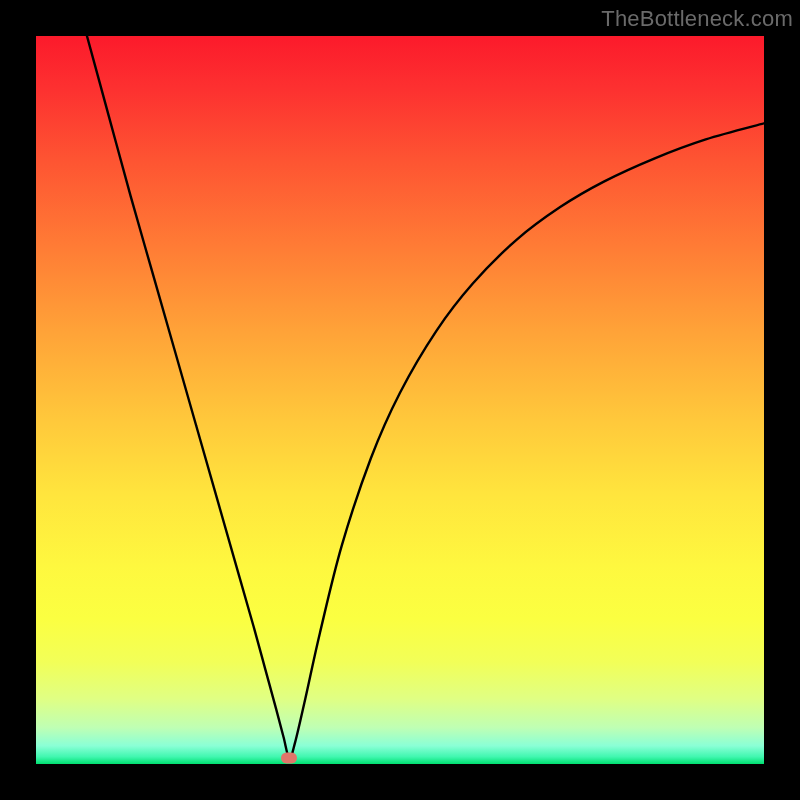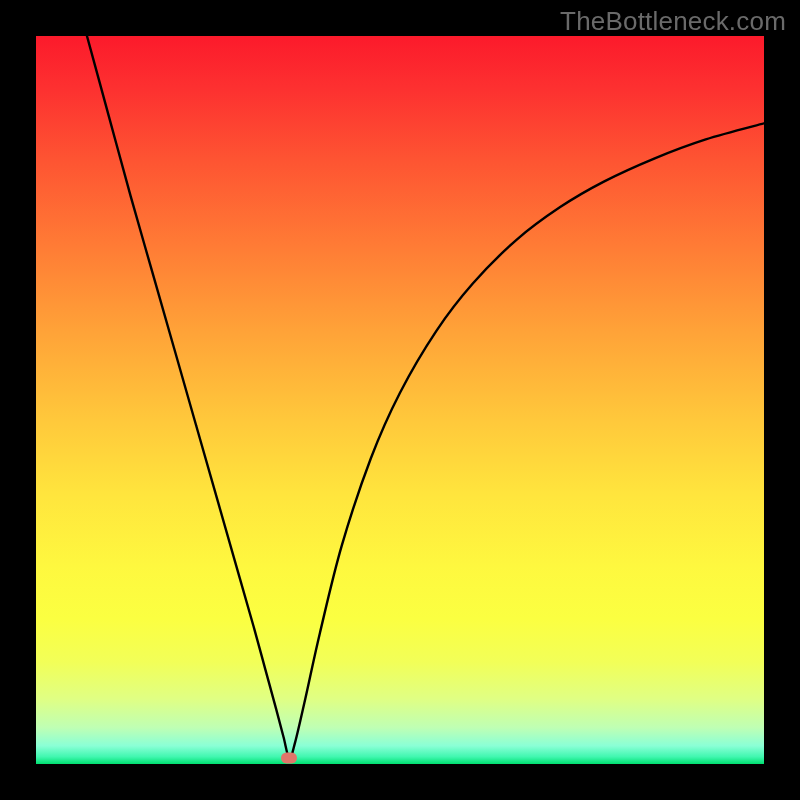--- a/index.html
+++ b/index.html
@@ -55,23 +55,23 @@
     position: absolute;
     width: 16px;
     height: 11px;
     background: #e0766a;
     border-radius: 6px;
     transform: translate(-50%, -50%);
   }
   .watermark {
     position: absolute;
     top: 6px;
-    right: 14px;
+    right: 7px;
     color: #6a6a6a;
-    font-size: 26px;
+    font-size: 22px;
     font-weight: 500;
     letter-spacing: 0.2px;
     user-select: none;
   }
 </style>
 </head>
 <body>
 
 <div class="frame">
 

